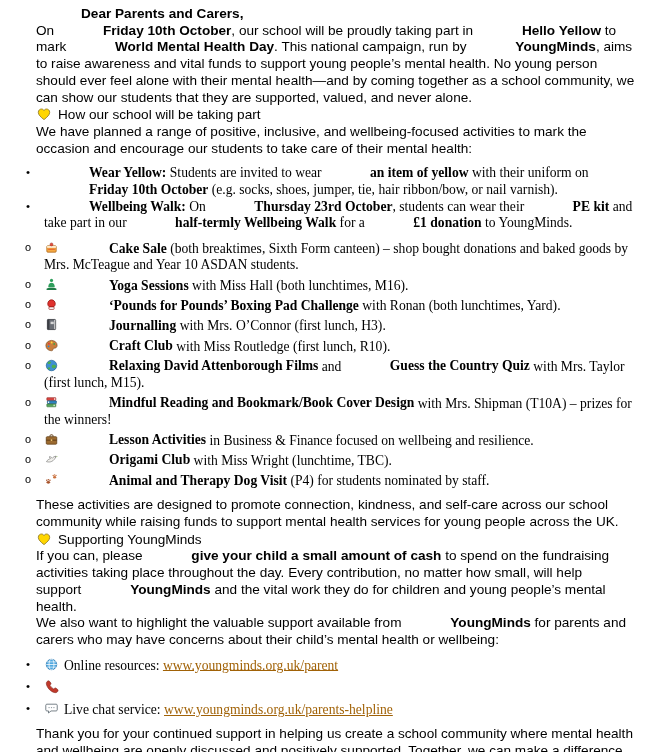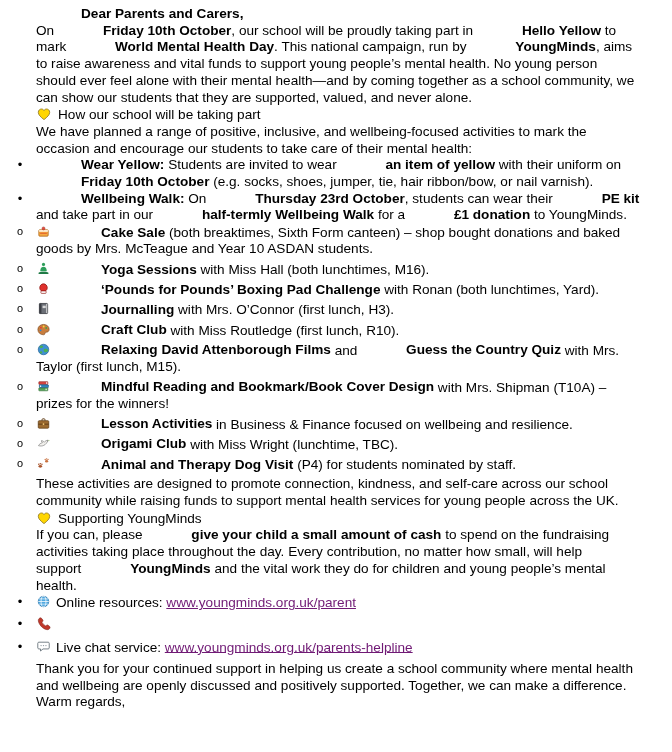--- a/index.html
+++ b/index.html
@@ -4,22 +4,22 @@
 <style>
   html,body{margin:0;padding:0;}
   body{
     width:672px;height:752px;overflow:hidden;background:#ffffff;color:#000;
     font-family:"Liberation Sans", sans-serif;
     font-size:13.6px;line-height:16.7px;
   }
   .page{padding:6px 31px 0 36px;}
   p{margin:0;}
   .b{font-weight:bold;padding-left:45px;}
-  a.link{color:#701a75;text-decoration:underline;cursor:pointer;}
-  ul{list-style:none;margin:0;padding:0;}
+  a.link{color:#a16207;text-decoration:underline;cursor:pointer;}
+  ul{list-style:none;margin:8px;padding:0;font-family:Liberation Serif, serif;}
   li{position:relative;}
   li>.marker{position:absolute;left:-24px;top:0;width:16px;text-align:center;-webkit-user-select:none;user-select:none;}
   .marker.dot::before{content:"\2022";font-size:13px;}
   .marker.circle::before{content:"o";font-family:"Liberation Mono",monospace;font-size:11px;position:relative;top:-1px;}
   .activities li{margin-bottom:3px;}
   .channels li{margin-bottom:5px;}
   .icon{display:inline-block;width:15px;height:15px;vertical-align:-2.5px;margin-right:5px;}
   .icon svg{display:block;width:100%;height:100%;}
   .heading .icon{margin-right:6px;width:16px;height:16px;vertical-align:-3px;}
 </style>
@@ -119,20 +119,21 @@
 
   <p class="heading">
     <span class="icon"><svg viewBox="0 0 16 16">
           <path d="M8 13.6C4.9 11.2 2.3 8.9 2.3 6.3 2.3 4.4 3.8 3 5.5 3c1 0 2 .6 2.5 1.5C8.5 3.6 9.5 3 10.5 3c1.7 0 3.2 1.4 3.2 3.3 0 2.6-2.6 4.9-5.7 7.3z" fill="#FFD600" stroke="#97802a" stroke-width=".9"></path>
         </svg></span><span>Supporting YoungMinds</span>
   </p>
 
   <p><span>If you can, please </span><span class="b">give your child a small amount of cash</span><span> to spend on the fundraising activities taking place throughout the day. Every contribution, no matter how small, will help</span><br><span>support </span><span class="b">YoungMinds</span><span> and the vital work they do for children and young people’s mental health.</span></p>
 
 
+  <p><span>We also want to highlight the valuable support available from </span><span class="b">YoungMinds</span><span> for parents and carers who may have concerns about their child’s mental health or wellbeing:</span></p>
 
   <ul class="channels">
     <li><span class="marker dot"></span><span class="icon"><svg viewBox="0 0 16 16">
             <circle cx="8" cy="8" r="5.6" fill="#4FA8E0" stroke="#1f6ea8" stroke-width=".7"></circle>
             <ellipse cx="8" cy="8" rx="2.6" ry="5.6" fill="none" stroke="#fff" stroke-width=".8"></ellipse>
             <line x1="2.4" y1="8" x2="13.6" y2="8" stroke="#fff" stroke-width=".8"></line>
             <path d="M3.2 5.2h9.6M3.2 10.8h9.6" stroke="#fff" stroke-width=".7" fill="none"></path>
           </svg></span><span><span>Online resources: </span><a class="link" href="#">www.youngminds.org.uk/parent</a></span></li>
     <li><span class="marker dot"></span><span class="icon"><svg viewBox="0 0 16 16">
             <path d="M3.1 2.9c1-1 2.1-1.2 2.7-.5l1.4 1.7c.5.6.3 1.3-.3 1.9l-.6.6c.9 1.7 2.3 3.1 4.1 4.1l.6-.6c.6-.6 1.3-.8 1.9-.3l1.7 1.4c.7.6.5 1.7-.5 2.7-1.5 1.5-5.3.4-8.2-2.5S1.6 4.4 3.1 2.9z" fill="#C0392B" stroke="#7b241c" stroke-width=".6"></path>

